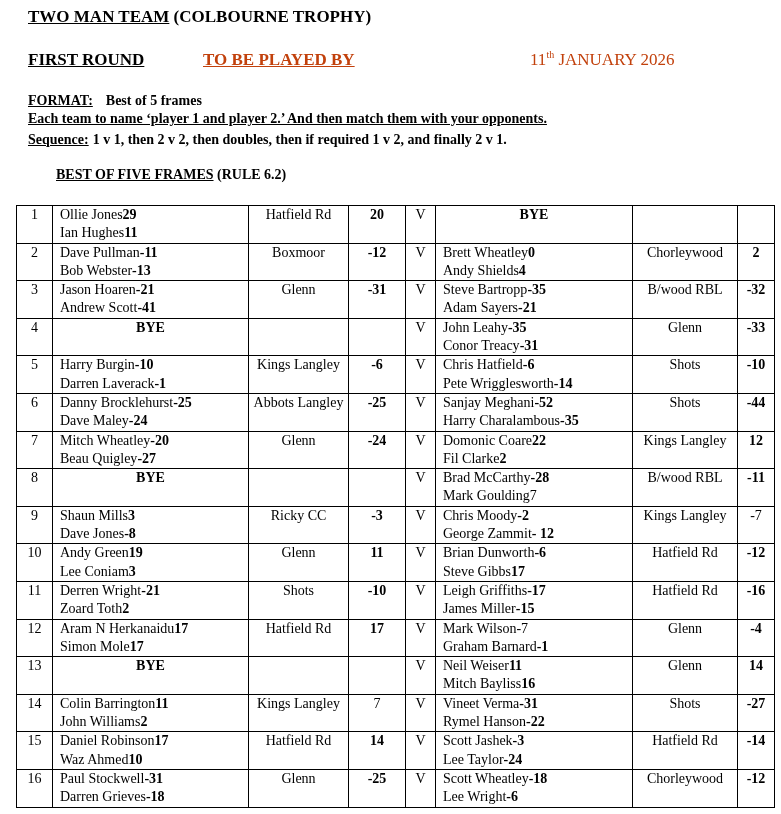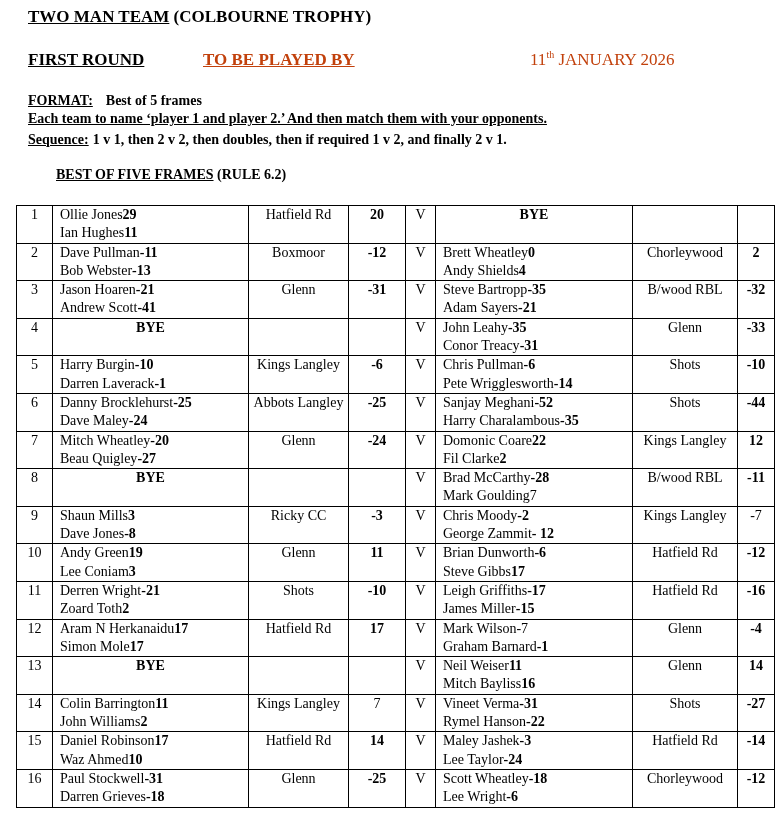--- a/index.html
+++ b/index.html
@@ -175,21 +175,21 @@
           <div class="plrow">
             <span>Darren Laverack</span>
             <span class="sc">-1</span>
           </div>
         </td>
         <td class="c-club">Kings Langley</td>
         <td class="c-tot">-6</td>
         <td class="c-v">V</td>
         <td class="c-names2">
           <div class="plrow">
-            <span>Chris Pullman</span>
+            <span>Chris Hatfield</span>
             <span class="sc">-6</span>
           </div>
           <div class="plrow">
             <span>Pete Wrigglesworth</span>
             <span class="sc">-14</span>
           </div>
         </td>
         <td class="c-club2">Shots</td>
         <td class="c-tot2">-10</td>
       </tr>
@@ -437,21 +437,21 @@
           <div class="plrow">
             <span>Waz Ahmed</span>
             <span class="sc">10</span>
           </div>
         </td>
         <td class="c-club">Hatfield Rd</td>
         <td class="c-tot">14</td>
         <td class="c-v">V</td>
         <td class="c-names2">
           <div class="plrow">
-            <span>Maley Jashek</span>
+            <span>Scott Jashek</span>
             <span class="sc">-3</span>
           </div>
           <div class="plrow">
             <span>Lee Taylor</span>
             <span class="sc">-24</span>
           </div>
         </td>
         <td class="c-club2">Hatfield Rd</td>
         <td class="c-tot2">-14</td>
       </tr>

